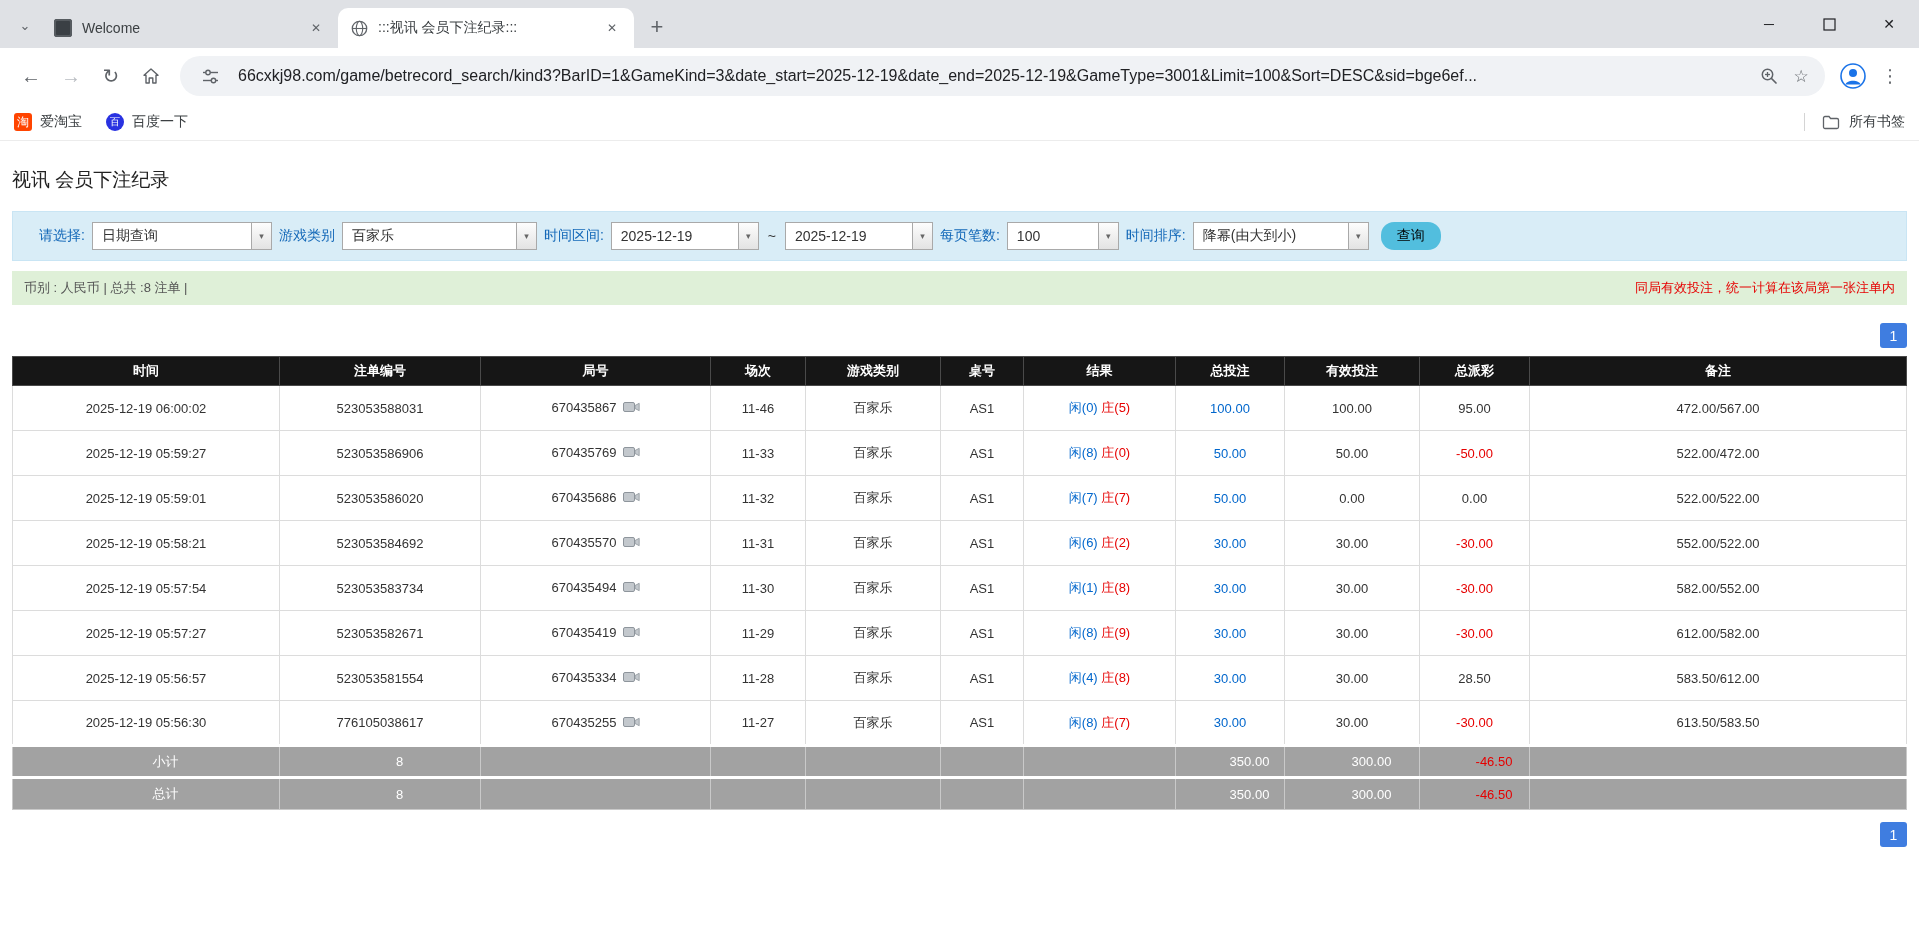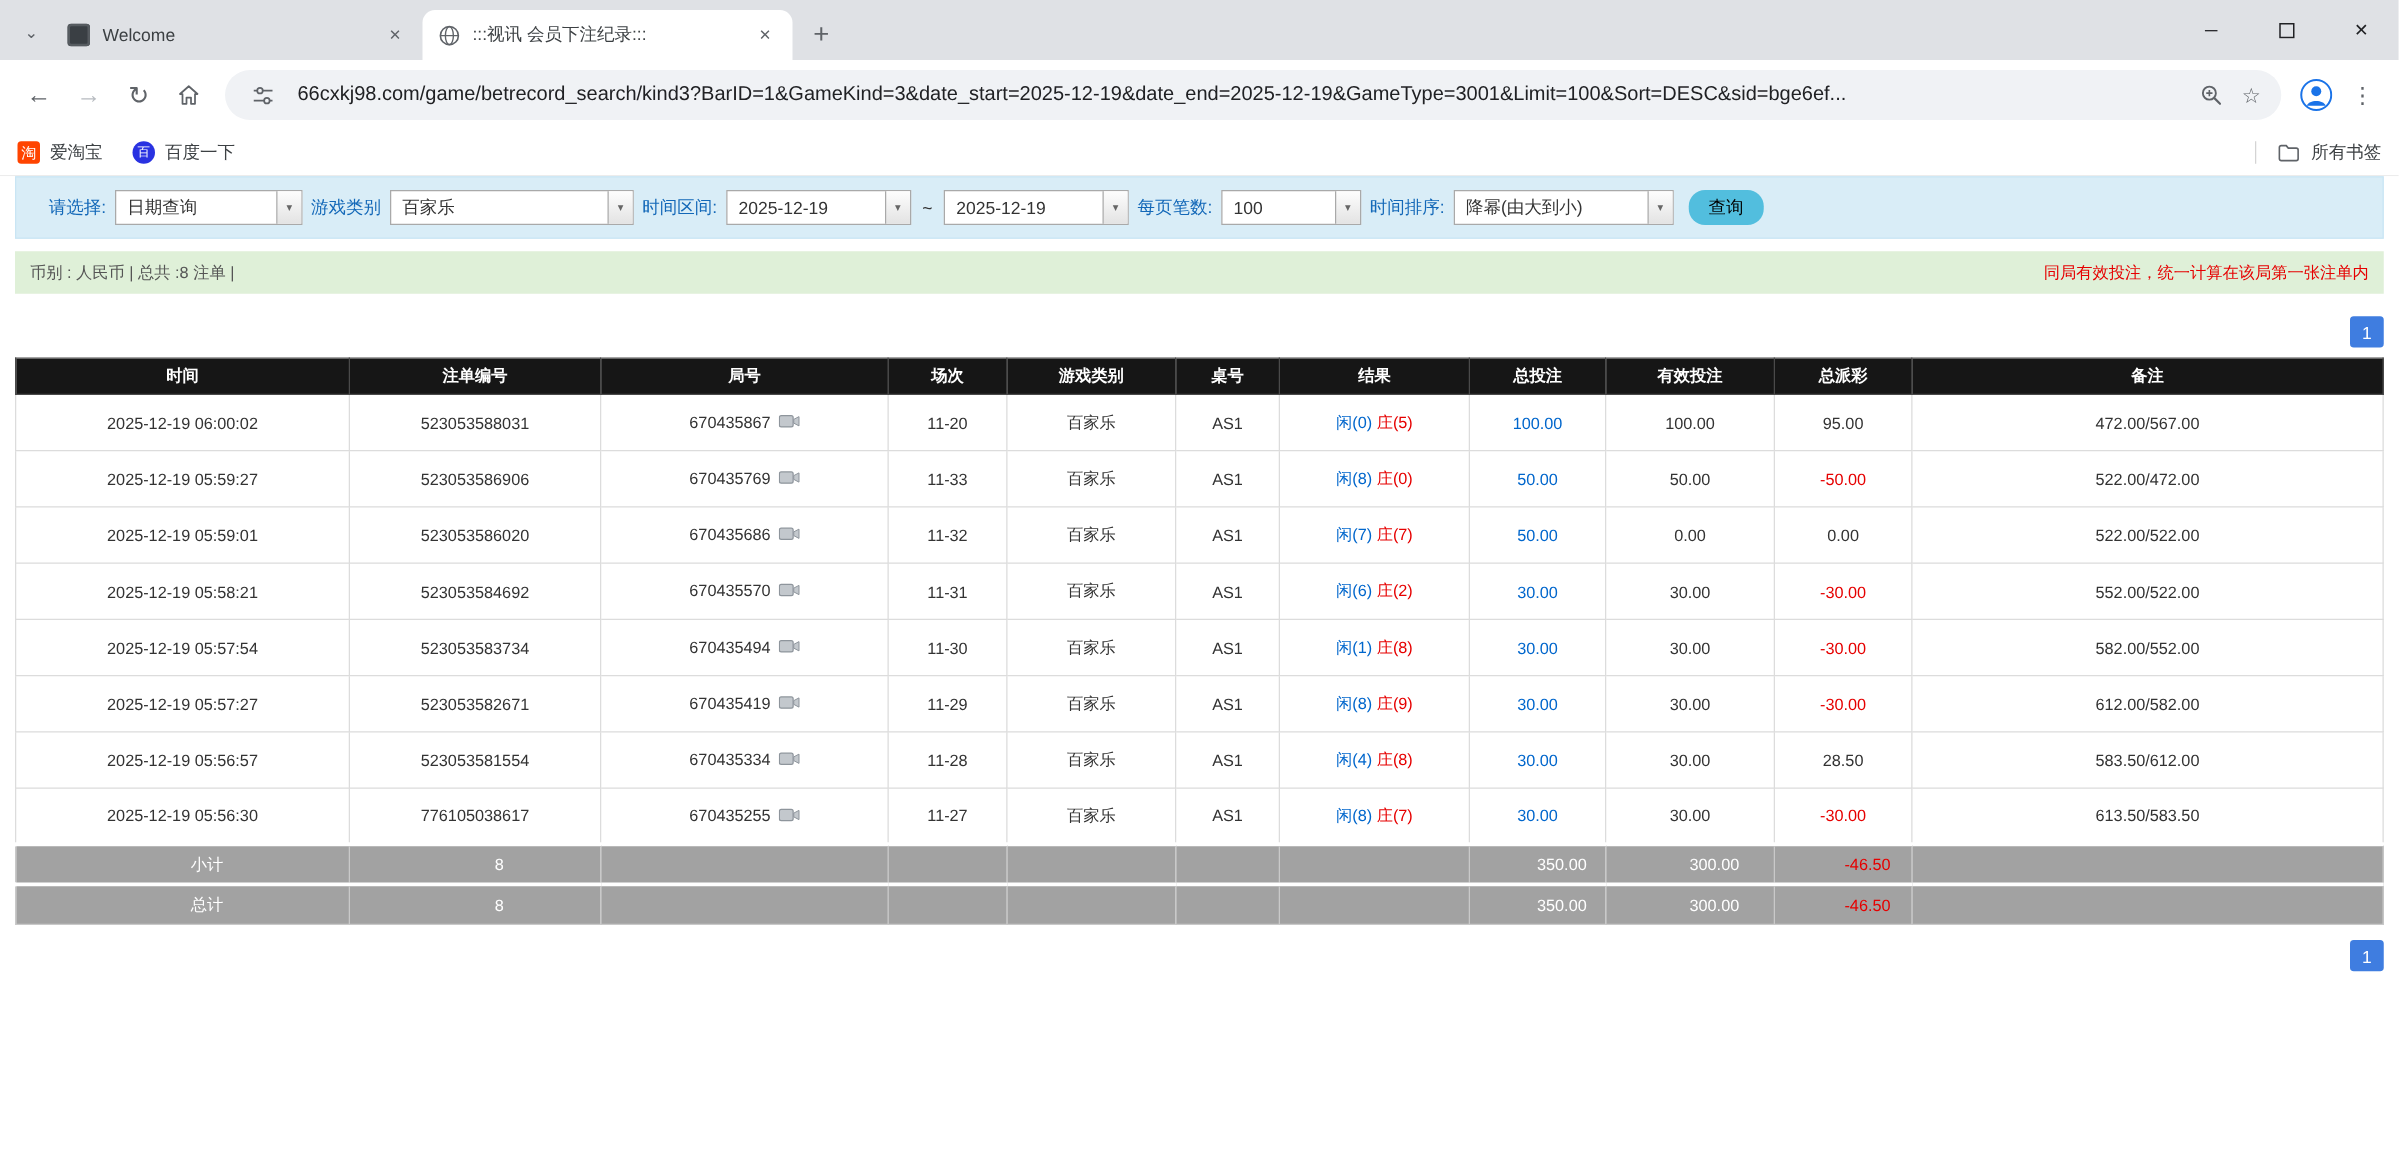--- a/index.html
+++ b/index.html
@@ -37,21 +37,21 @@
 
   
   .content { padding:0 12px; background:#fff; }
   .page-title { font-size:19px; font-weight:400; color:#222; margin:26px 0 18px; }
 
   .filter-bar { background:var(--filter-bg); border:1px solid #c9e5f4; padding:10px 26px; display:flex; align-items:center; gap:7px; font-size:14px; }
   .filter-label { color:#1368b8; white-space:nowrap; }
   .select { display:inline-flex; align-items:stretch; background:#fff; border:1px solid #a9a9a9; height:28px; }
   .sel-text { padding:0 9px; display:flex; align-items:center; font-size:14px; color:#333; flex:1; white-space:nowrap; overflow:hidden; }
   .sel-arrow { width:20px; border-left:1px solid #a9a9a9; background:linear-gradient(#fdfdfd,#e3e3e3); display:flex; align-items:center; justify-content:center; color:#666; font-size:9px; }
-  .w-query { width:150px; } .w-game { width:195px; } .w-date { width:148px; } .w-size { width:112px; } .w-sort { width:176px; }
+  .w-query { width:180px; } .w-game { width:195px; } .w-date { width:148px; } .w-size { width:112px; } .w-sort { width:176px; }
   .range-sep { color:#333; margin:0 2px; }
   .search-btn { height:28px; padding:0 16px; background:var(--button-cyan); color:#000000; border:none; border-radius:13px; font-size:14px; margin-left:5px; cursor:pointer; font-family:"Liberation Sans", sans-serif; }
 
   .info-bar { margin-top:10px; background:var(--info-bg); height:34px; display:flex; align-items:center; justify-content:space-between; padding:0 12px; font-size:13px; color:#555; }
   .info-notice { color:var(--negative-red); }
 
   .pagination-row { display:flex; justify-content:flex-end; margin:18px 0 8px; }
   .pagination-row.bottom { margin:12px 0 0; }
   .page-btn { min-width:27px; height:25px; padding:0 6px; background:var(--pagination-blue); color:#fff; font-size:14px; display:flex; align-items:center; justify-content:center; border-radius:3px; }
 
@@ -154,20 +154,21 @@
   <div class="bookmarks-right">
     <span class="bm-divider"></span>
     <svg width="18" height="15" viewBox="0 0 18 15">
         <path d="M1.5 3 a1.5 1.5 0 0 1 1.5-1.5 h4 l1.6 2 h6.4 a1.5 1.5 0 0 1 1.5 1.5 v7 a1.5 1.5 0 0 1 -1.5 1.5 h-12 a1.5 1.5 0 0 1 -1.5 -1.5 Z" fill="none" stroke="#5f6368" stroke-width="1.3"></path>
       </svg>
     <span>所有书签</span>
   </div>
 </div>
 
 <div class="content">
+  <h1 class="page-title">视讯 会员下注纪录</h1>
 
   <div class="filter-bar">
     <span class="filter-label">请选择:</span>
     <div class="select w-query">
       <span class="sel-text">日期查询</span>
       <span class="sel-arrow">▾</span>
     </div>
 
     <span class="filter-label">游戏类别</span>
     <div class="select w-game">
@@ -240,21 +241,21 @@
         </tr>
     </thead>
     <tbody>
         <tr>
           <td>2025-12-19 06:00:02</td>
           <td>523053588031</td>
           <td>670435867<span class="cam-icon"><svg width="17" height="12" viewBox="0 0 17 12">
                 <rect x="0.5" y="1.5" width="11" height="9" rx="1.5" fill="#c3c8cd" stroke="#8e959c"></rect>
                 <path d="M12 4.5 L16.2 2.3 V9.7 L12 7.5 Z" fill="#c3c8cd" stroke="#8e959c" stroke-width="0.8"></path>
               </svg></span></td>
-          <td>11-20</td>
+          <td>11-46</td>
           <td>百家乐</td>
           <td>AS1</td>
           <td><span class="blue-text">闲(0)</span> <span class="red-text">庄(5)</span></td>
           <td><span class="bet-link">100.00</span></td>
           <td>100.00</td>
           <td><span class="">95.00</span></td>
           <td>472.00/567.00</td>
         </tr>
         <tr>
           <td>2025-12-19 05:59:27</td>

